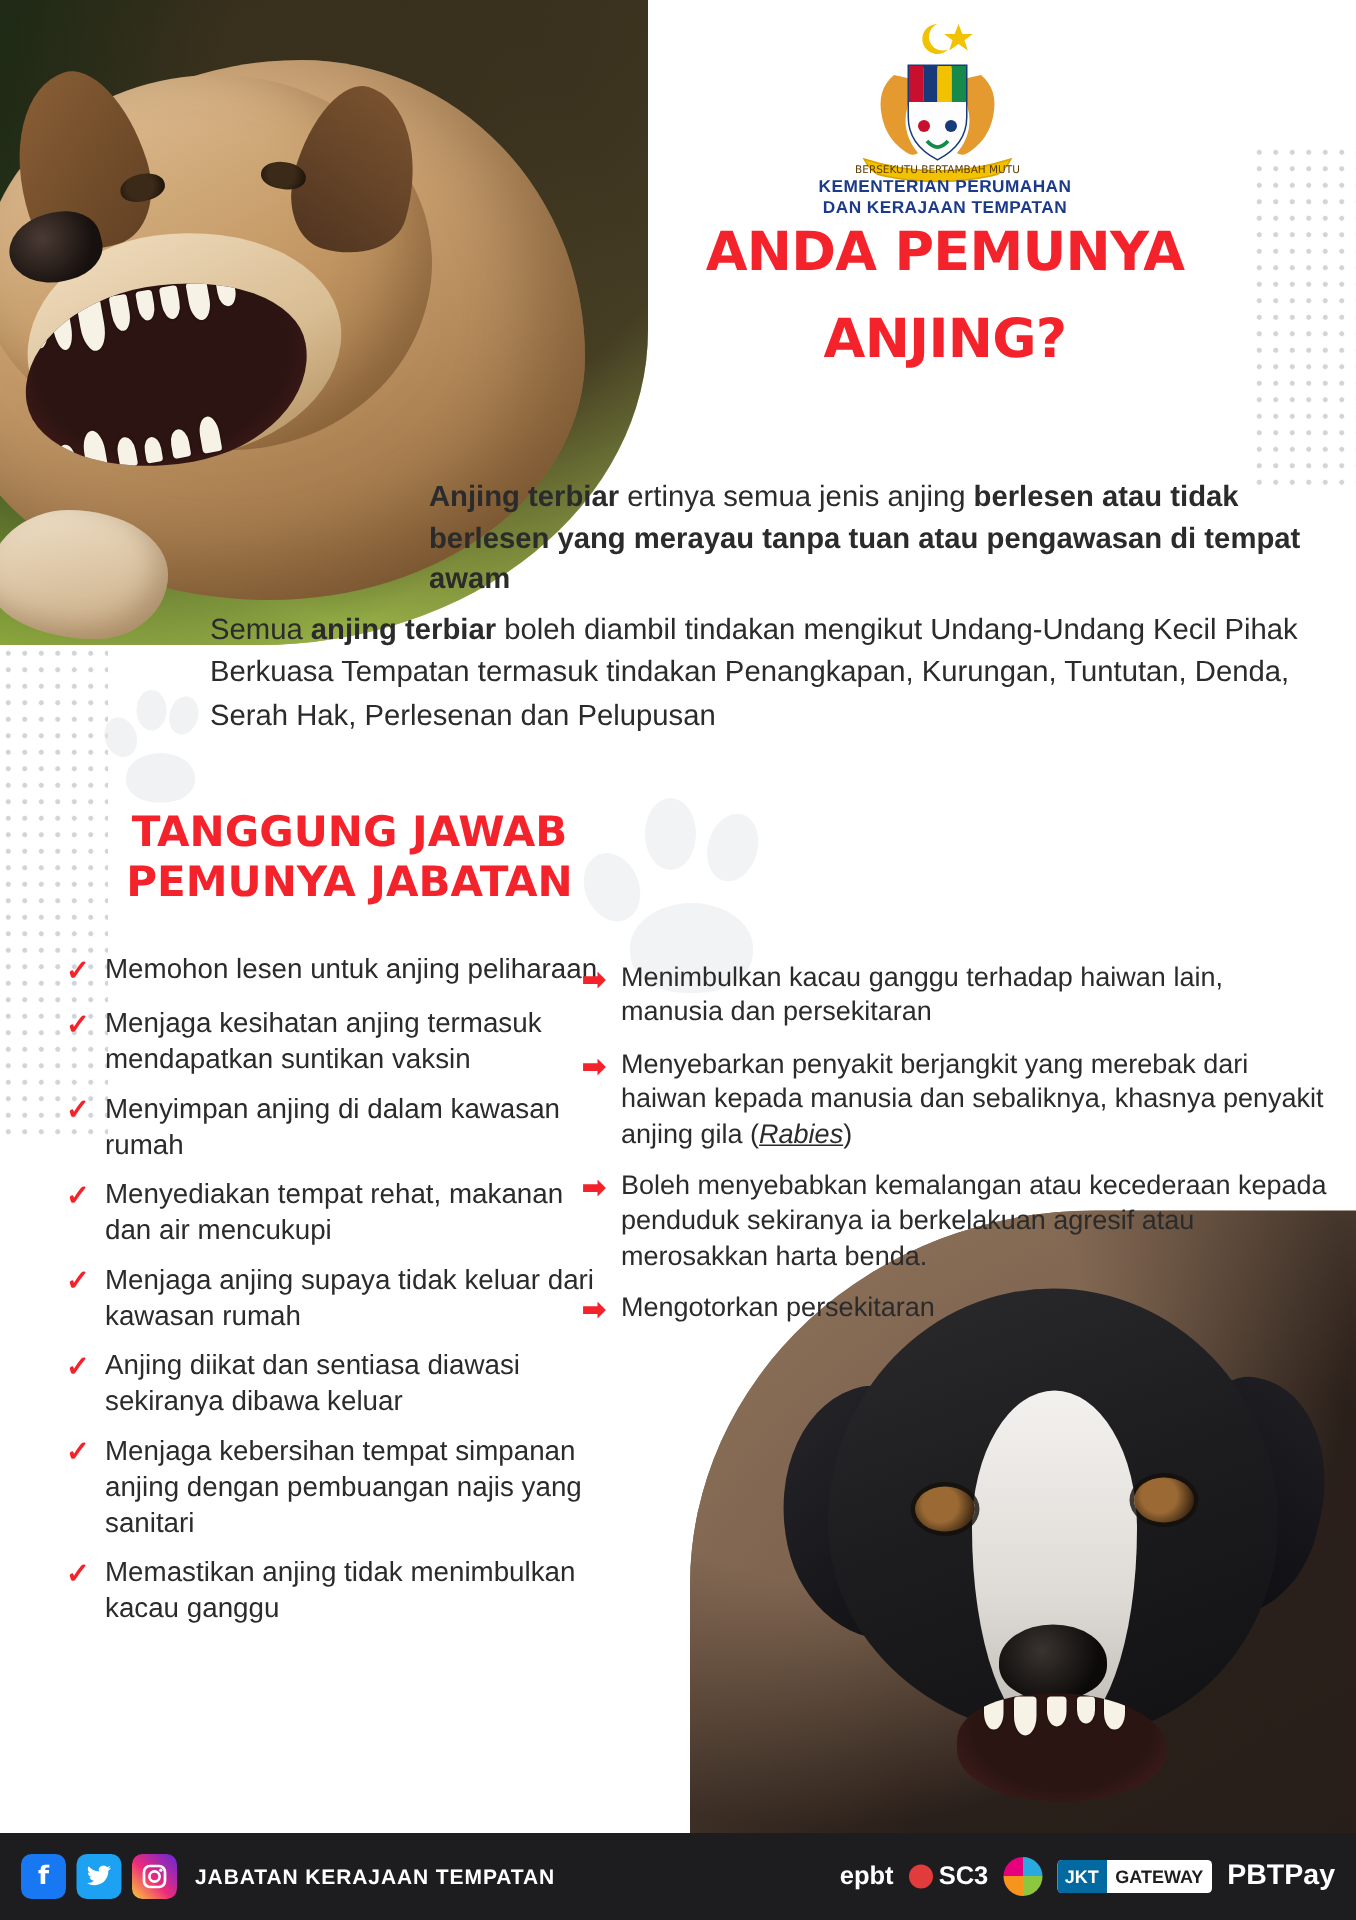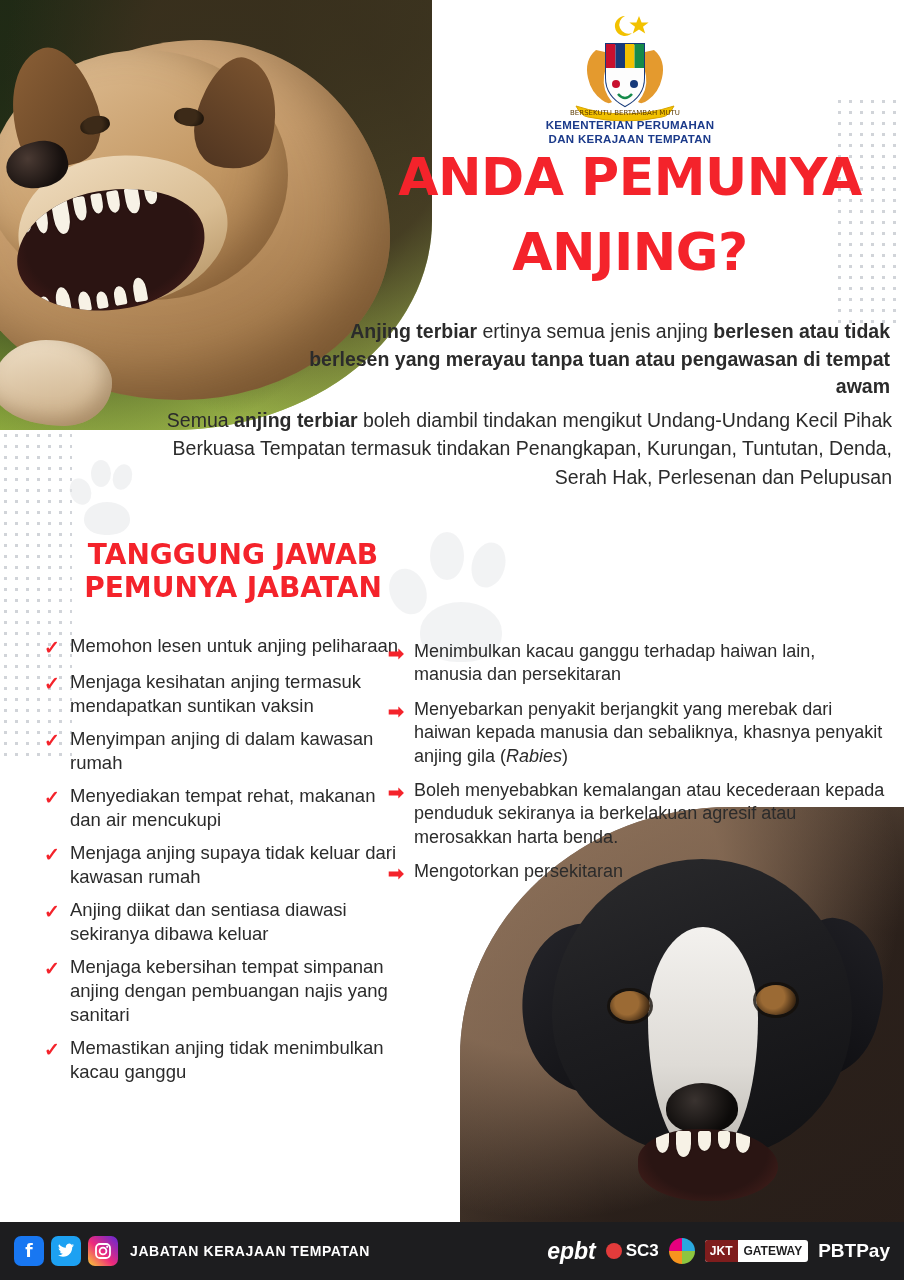--- a/index.html
+++ b/index.html
@@ -217,43 +217,43 @@
     line-height: 1.25;
   }
 
   .headline {
     position: absolute;
     left: 360px; top: 150px;
     width: 540px;
     text-align: center;
     color: #f4232b;
     font-weight: bold;
-    font-size: 52px;
+    font-size: 36px;
     line-height: 1.05;
     letter-spacing: -0.5px;
     font-family: "DejaVu Sans", sans-serif;
   }
   .headline .l2 { display: block; margin-top: 20px; }
 
   .intro1 {
     position: absolute;
     left: 286px; top: 318px;
     width: 604px;
-    text-align: right;
+    text-align: left;
     color: #2b2b2b;
     font-size: 19.5px;
     font-weight: bold;
     line-height: 1.42;
   }
   .intro1 .reg { font-weight: normal; }
   .intro2 {
     position: absolute;
     left: 140px; top: 406px;
     width: 752px;
-    text-align: right;
+    text-align: left;
     color: #2b2b2b;
     font-size: 19.5px;
     line-height: 1.45;
   }
   .intro2 b { font-weight: bold; }
 
   
   .col-head {
     position: absolute;
     color: #f4232b;
@@ -285,21 +285,21 @@
     line-height: 1.35;
     padding-top: 1px;
   }
   .item .txt {
     color: #2b2b2b;
     font-size: 18.5px;
     line-height: 1.3;
   }
   .list.right .item .txt { font-size: 18px; }
   .list.right .item { margin-bottom: 11px; }
-  .item .txt i { font-style: italic; }
+  .item .txt i { font-style: italic; text-decoration: underline; }
 
   
   .footer {
     position: absolute;
     left: 0; bottom: 0;
     width: 904px; height: 58px;
     background: #1d1d1f;
     display: flex;
     align-items: center;
   }
@@ -315,37 +315,37 @@
   .ig { background: linear-gradient(45deg, #f9ce34, #ee2a7b 45%, #6228d7); }
   .footer-label {
     color: #ffffff; font-weight: bold; font-size: 14px;
     letter-spacing: .6px; margin-left: 12px;
     font-family: Liberation Sans, sans-serif;
   }
   .logos {
     margin-left: auto; margin-right: 14px;
     display: flex; align-items: center; gap: 10px;
   }
-  .logo-epbt { color: #ffffff; font-style: italic; font-size: 23px; font-weight: bold; text-align: center; }
+  .logo-epbt { color: #ffffff; font-size: 17px; font-weight: bold; text-align: center; }
   .logo-epbt .e { color: #ffffff; }
   .logo-sc3 {
     display: flex; align-items: center; gap: 4px;
     color: #fff; font-weight: bold; font-size: 17px;
   }
   .dot-red { width: 16px; height: 16px; border-radius: 50%; background: #e23b3b; }
   .circle-multi {
     width: 26px; height: 26px; border-radius: 50%;
     background: conic-gradient(#2aa9e0 0 25%, #8dc63f 0 50%, #f7941e 0 75%, #e6007e 0 100%);
   }
   .jkt-chip {
     display: flex; align-items: center; background: #ffffff;
     border-radius: 3px; overflow: hidden; height: 22px;
   }
   .jkt-chip .jkt {
-    background: #7f1d1d; color: #fff; font-weight: bold;
+    background: #0369a1; color: #fff; font-weight: bold;
     font-size: 12px; padding: 0 5px; height: 100%;
     display: flex; align-items: center;
   }
   .jkt-chip .gw {
     color: #1d1d1f; font-weight: bold; font-size: 12px; padding: 0 6px;
   }
   .pbtpay { color: #ffffff; font-weight: bold; font-size: 19px; }
 </style>
 </head>
 <body>

